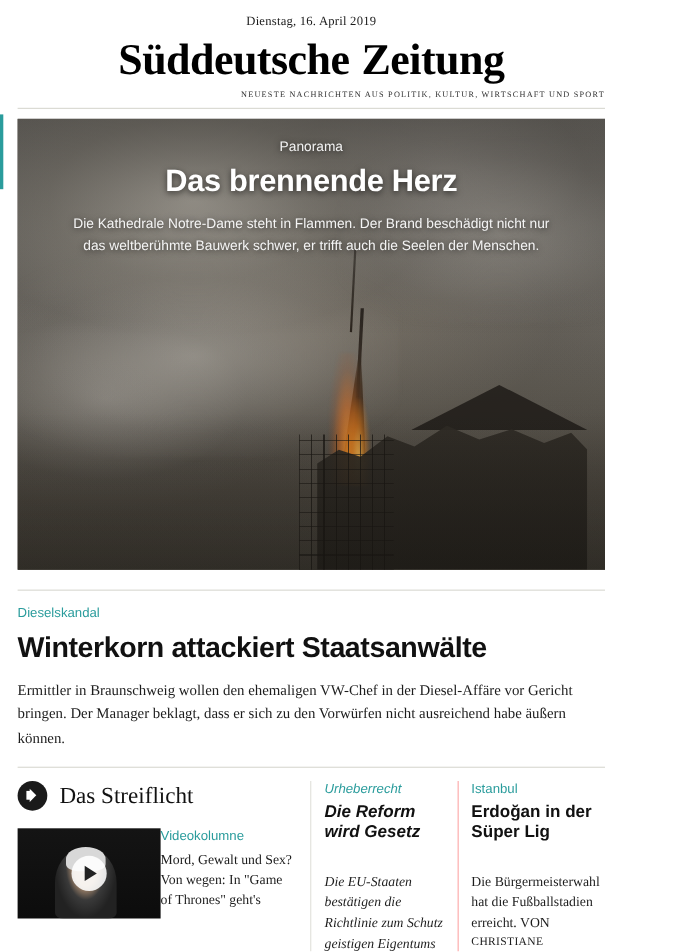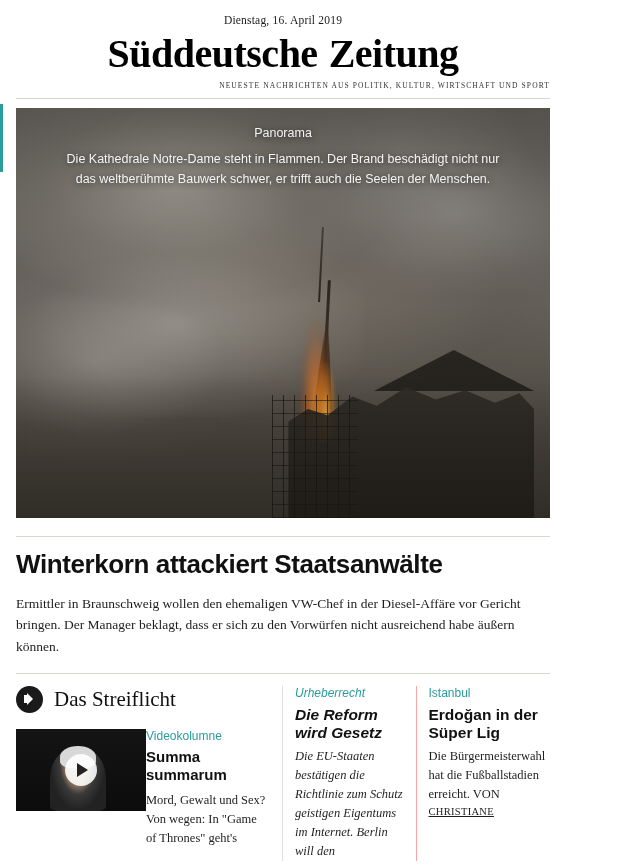--- a/index.html
+++ b/index.html
@@ -322,29 +322,29 @@
   .col-kicker {
     color: #2a9c9c;
     font-size: 12px;
     margin-bottom: 6px;
   }
   .col-title {
     font-size: 15.5px;
     font-weight: bold;
     color: #111;
     line-height: 1.2;
-    margin-bottom: 4px;
+    margin-bottom: 25px;
   }
   .col-teaser {
     font-family: "Liberation Serif", serif;
     font-size: 12.5px;
     line-height: 1.52;
     color: #1d1d1d;
   }
-  .byline { font-size: 10.5px; letter-spacing: 0.3px; text-decoration: underline; }
+  .byline { font-size: 10.5px; letter-spacing: 0.3px; }
   .edge-left {
     position: absolute;
     left: 0; top: 104px;
     width: 3px; height: 68px;
     background: #2a9c9c;
   }
 </style>
 </head>
 <body>
 
@@ -370,45 +370,46 @@
       <div class="flame"></div>
       <div class="flame2"></div>
       <div class="cathedral-roof"></div>
       <div class="cathedral"></div>
       <div class="scaffold"></div>
       <div class="hero-fade-top"></div>
       <div class="hero-fade-bottom"></div>
     </div>
     <div class="hero-text">
       <div class="hero-kicker">Panorama</div>
+      <div class="hero-title">Das brennende Herz</div>
       <div class="hero-teaser">Die Kathedrale Notre-Dame steht in Flammen. Der Brand beschädigt nicht nur das weltberühmte Bauwerk schwer, er trifft auch die Seelen der Menschen.</div>
     </div>
   </div>
 
   <div class="lead">
+    <div class="kicker">Dieselskandal</div>
     <div class="lead-title">Winterkorn attackiert Staatsanwälte</div>
     <div class="lead-teaser">Ermittler in Braunschweig wollen den ehemaligen VW-Chef in der Diesel-Affäre vor Gericht bringen. Der Manager beklagt, dass er sich zu den Vorwürfen nicht ausreichend habe äußern können.</div>
   </div>
 
   <div class="cols">
 
     <div class="col first">
       <div class="streiflicht">
         <div class="speaker-icon"></div>
         <div class="streiflicht-title">Das Streiflicht</div>
       </div>
       <div class="video-row">
         <div class="video-thumb">
           <div class="vt-figure"></div>
           <div class="vt-hair"></div>
           <div class="vt-play"></div>
         </div>
         <div class="video-meta">
           <div class="video-kicker">Videokolumne</div>
-          <div class="video-title">Summa summarum</div>
           <div class="video-teaser">Mord, Gewalt und Sex? Von wegen: In "Game of Thrones" geht's</div>
         </div>
       </div>
     </div>
 
     <div class="col second">
       <div class="col-kicker">Urheberrecht</div>
       <div class="col-title">Die Reform wird Gesetz</div>
       <div class="col-teaser">Die EU-Staaten bestätigen die Richtlinie zum Schutz geistigen Eigentums im Internet. Berlin will den</div>
     </div>

